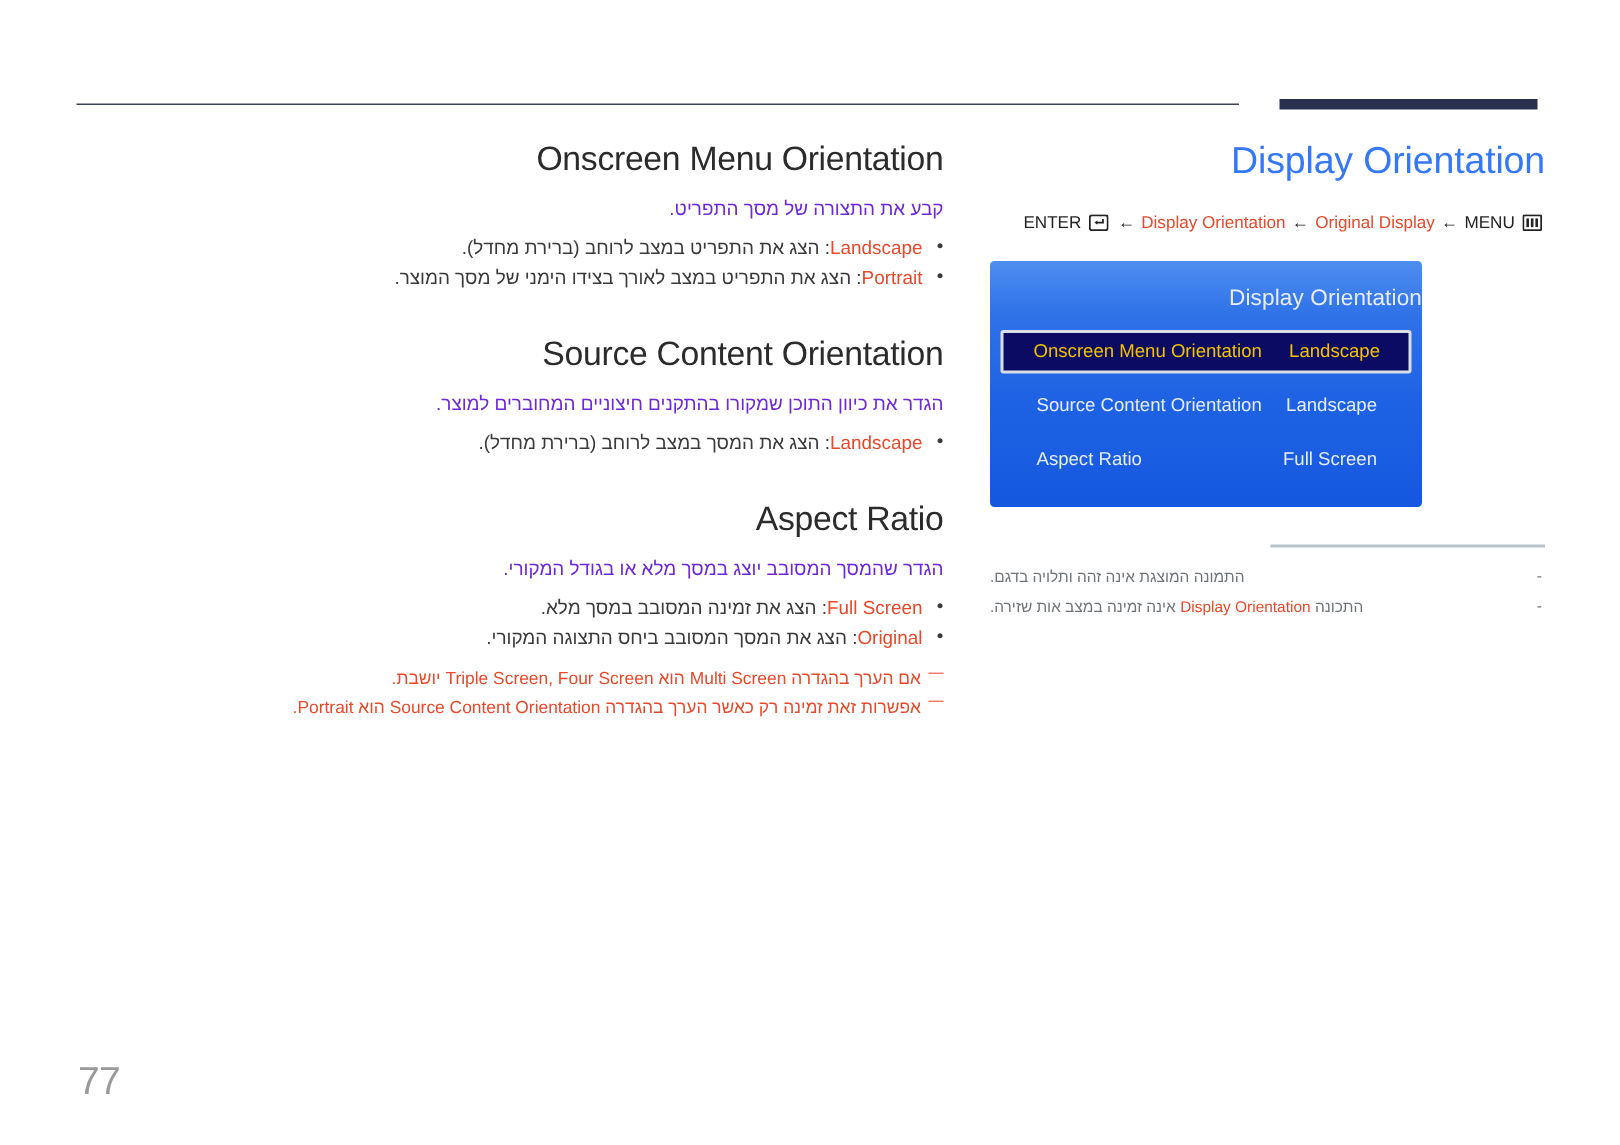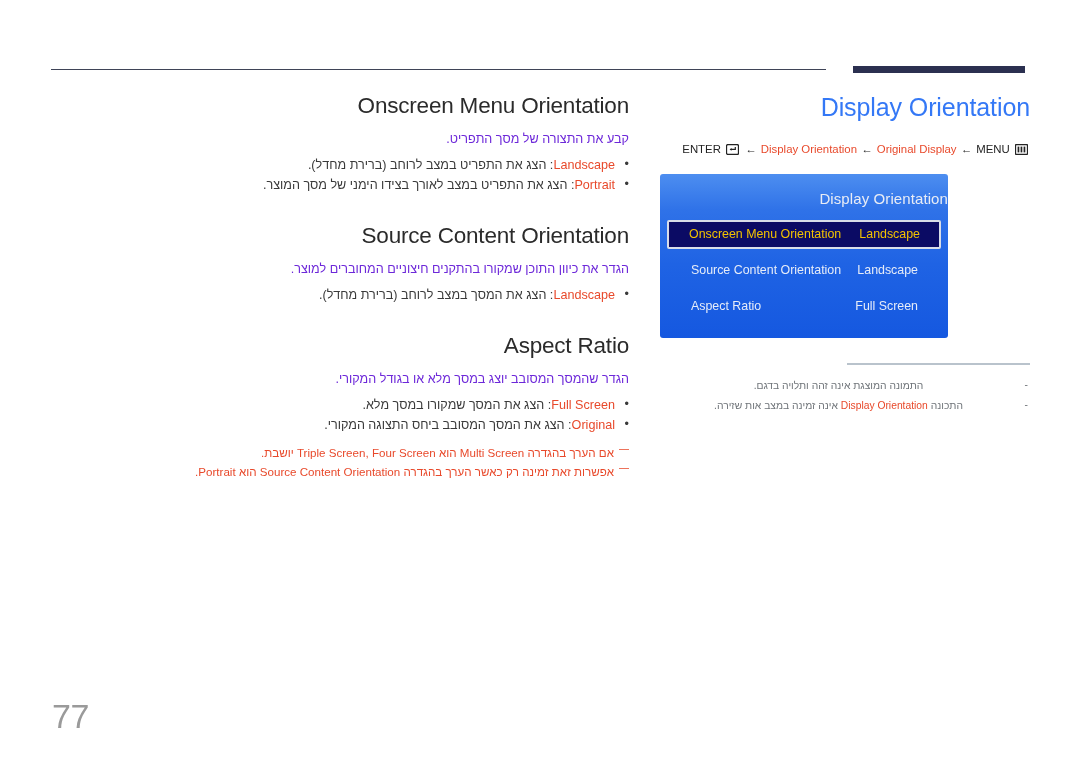--- a/index.html
+++ b/index.html
@@ -202,21 +202,21 @@
     margin-right: 0;
     width: 183px;
     height: 2px;
     background: #b9c3cc;
   }
   ul.right-notes {
     list-style: none;
     margin: 11px 0 0 0;
     padding: 0;
     direction: rtl;
-    text-align: center;
+    text-align: left;
   }
   ul.right-notes li {
     font-size: 10.3px;
     line-height: 1.95;
     color: #6f7479;
     position: relative;
     padding-right: 13px;
   }
   ul.right-notes li::before {
     content: "-";
@@ -229,21 +229,21 @@
     color: #e8492b;
     direction: ltr;
     unicode-bidi: embed;
   }
 
   
   .page-number {
     position: absolute;
     left: 52px;
     bottom: 27px;
-    font-size: 34px;
+    font-size: 26px;
     color: #9a9a9a;
     letter-spacing: -0.5px;
     direction: ltr;
   }
 </style>
 </head>
 <body>
 
 <div class="top-rule-thin"></div>
 <div class="top-rule-thick"></div>
@@ -269,21 +269,21 @@
         <li><span class="kw">Landscape</span><span>: הצג את המסך במצב לרוחב (ברירת מחדל).</span></li>
       </ul>
     </div>
   </div>
 
   <div class="section">
     <h2 class="section-title">Aspect Ratio</h2>
     <div class="section-body">
       <p class="intro">הגדר שהמסך המסובב יוצג במסך מלא או בגודל המקורי.</p>
       <ul class="bullets">
-        <li><span class="kw">Full Screen</span><span>: הצג את המסך שמקורו במסך מלא.</span></li>
+        <li><span class="kw">Full Screen</span><span>: הצג את זמינה המסובב במסך מלא.</span></li>
         <li><span class="kw">Original</span><span>: הצג את המסך המסובב ביחס התצוגה המקורי.</span></li>
       </ul>
       <ul class="dash-notes">
         <li>אם הערך בהגדרה Multi Screen הוא Triple Screen, Four Screen יושבת.</li>
         <li>אפשרות זאת זמינה רק כאשר הערך בהגדרה Source Content Orientation הוא Portrait.</li>
       </ul>
     </div>
   </div>
 
 </div>

